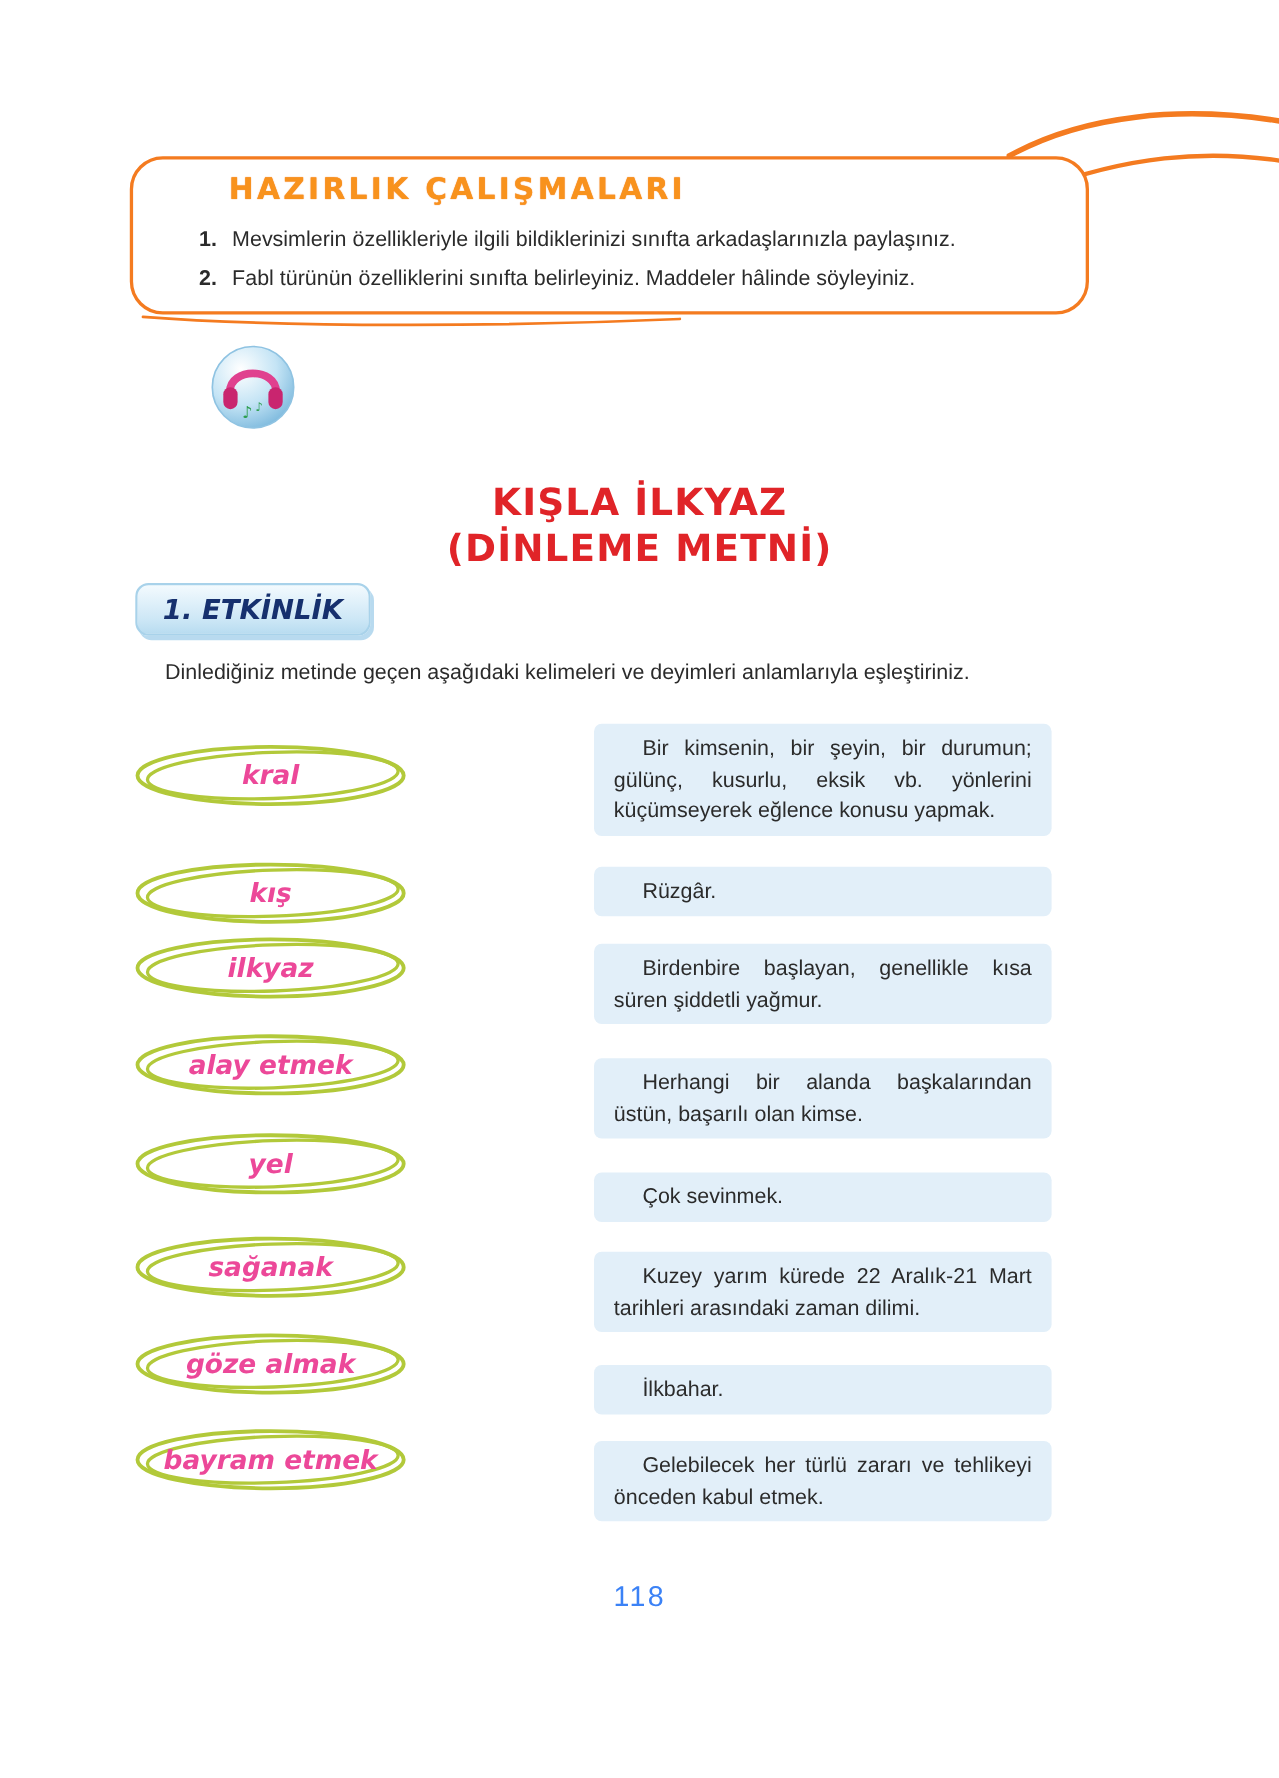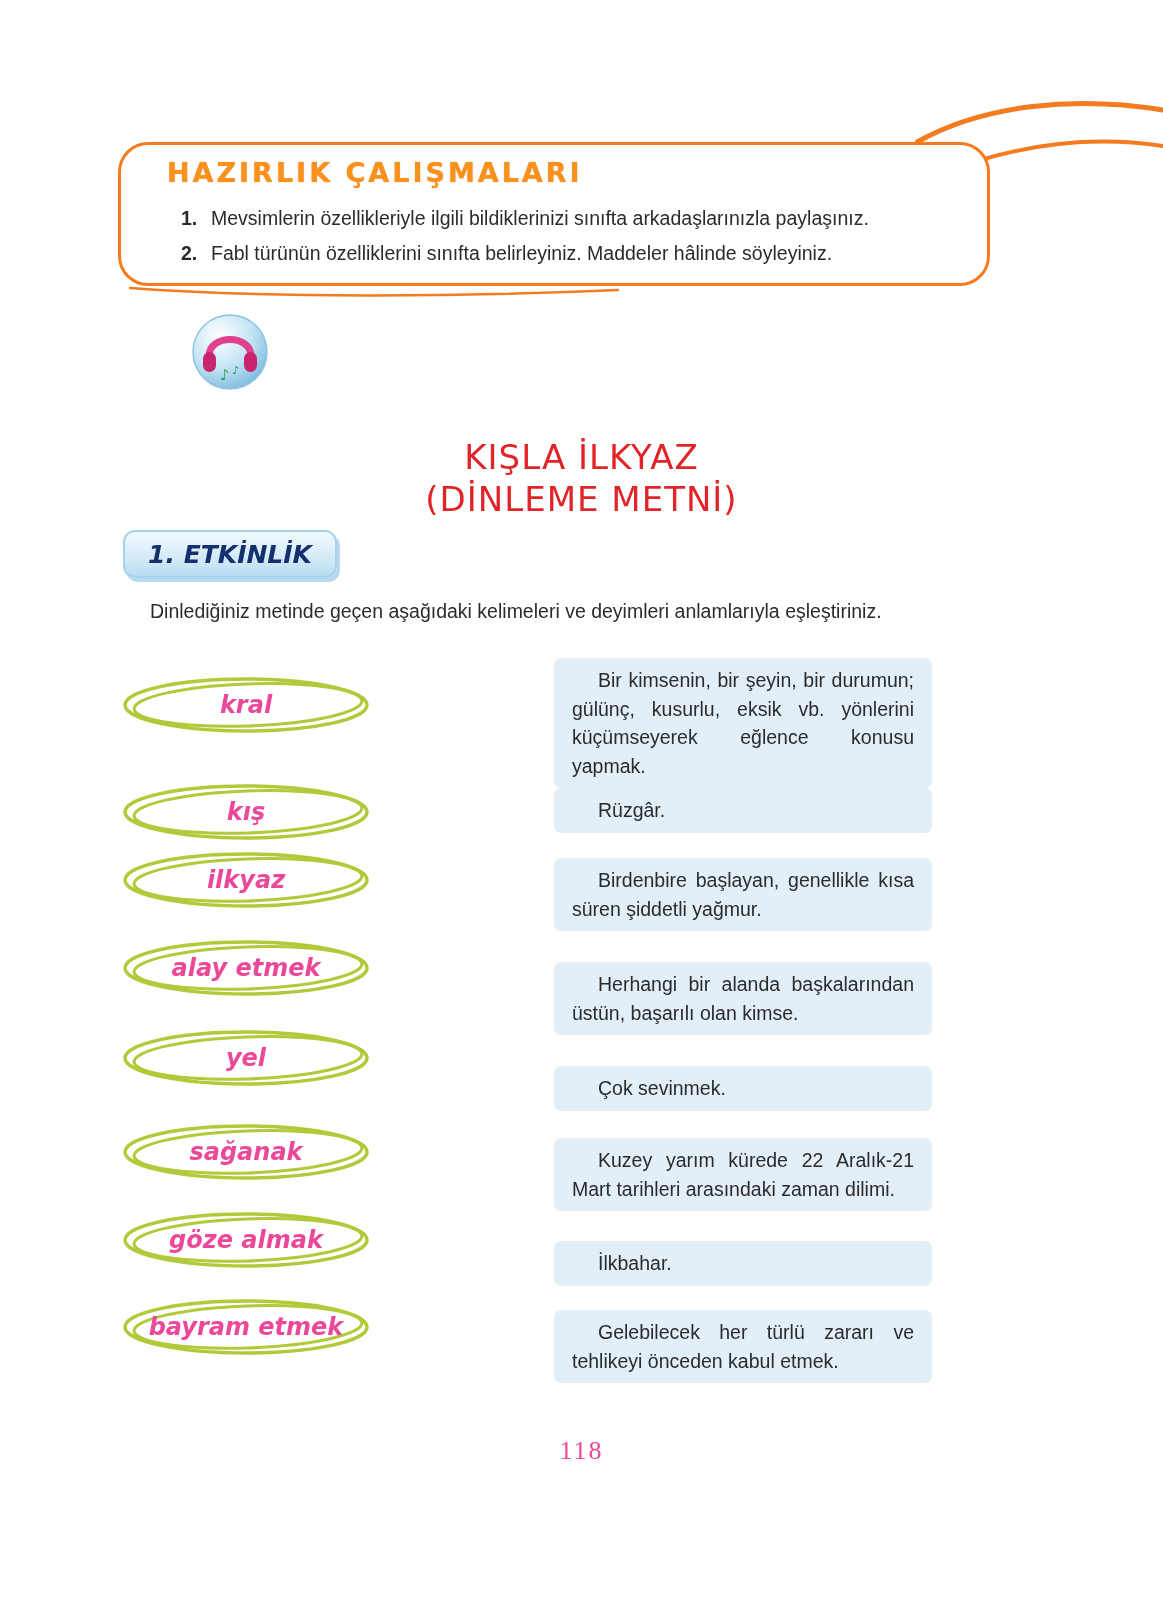--- a/index.html
+++ b/index.html
@@ -32,20 +32,21 @@
     background: #ffffff;
     padding: 12px 40px 0 46px;
   }
   .prep-title {
     font-family: "DejaVu Sans", sans-serif;
     font-weight: bold;
     font-size: 27px;
     letter-spacing: 3px;
     color: #f8921d;
     text-shadow: 0 0 1px #f47b20;
+    margin-left: 41px;
   }
   .prep-items { margin-top: 13px; list-style: none; }
   .prep-item { display: flex; font-size: 19.5px; line-height: 35px; padding-left: 14px; }
   .prep-item .num { font-weight: bold; width: 30px; flex: 0 0 30px; }
   .prep-underline {
     position: absolute; left: 122px; top: 284px; width: 500px; height: 20px;
   }
 
   
   .listen-box {
@@ -66,21 +67,21 @@
     width: 80px; height: 80px;
   }
 
   
   .main-title {
     position: absolute;
     left: 0; top: 436px;
     width: 1163px;
     text-align: center;
     font-family: "DejaVu Sans", sans-serif;
-    font-weight: normal;
+    font-weight: bold;
     color: #e02428;
     font-size: 34px;
     line-height: 42px;
     letter-spacing: 1px;
   }
 
   
   .activity-badge {
     position: absolute;
     left: 123px; top: 530px;
@@ -118,44 +119,44 @@
     display: flex; align-items: center; justify-content: center;
     font-family: "DejaVu Sans", sans-serif;
     font-style: italic;
     font-weight: bold;
     font-size: 24px;
     color: #ec4899;
   }
 
   .def-box {
     position: absolute;
-    left: 554px;
-    width: 378px;
+    left: 540px;
+    width: 416px;
     background: #e2eff9;
     border-radius: 7px;
     padding: 8px 18px;
   }
   .def-box p {
     font-size: 19.5px;
     line-height: 28.5px;
     text-indent: 26px;
     text-align: justify;
     color: #2b2b2b;
   }
 
   
   .page-number {
     position: absolute;
     left: 0; top: 1436px;
     width: 1163px;
     text-align: center;
-    font-family: Liberation Serif, serif;
+    font-family: Liberation Sans, sans-serif;
     font-size: 26px;
     letter-spacing: 2px;
-    color: #ec4899;
+    color: #3b82f6;
   }
 </style>
 </head>
 <body>
 
 <div class="page">
 
   <svg class="corner-flourish" viewBox="0 0 248 90" aria-hidden="true">
     <path d="M 2 52 C 70 14, 160 6, 248 20" fill="none" stroke="#f47b20" stroke-width="5" stroke-linecap="round"></path>
     <path d="M 30 82 C 110 52, 180 46, 248 56" fill="none" stroke="#f47b20" stroke-width="4" stroke-linecap="round"></path>

